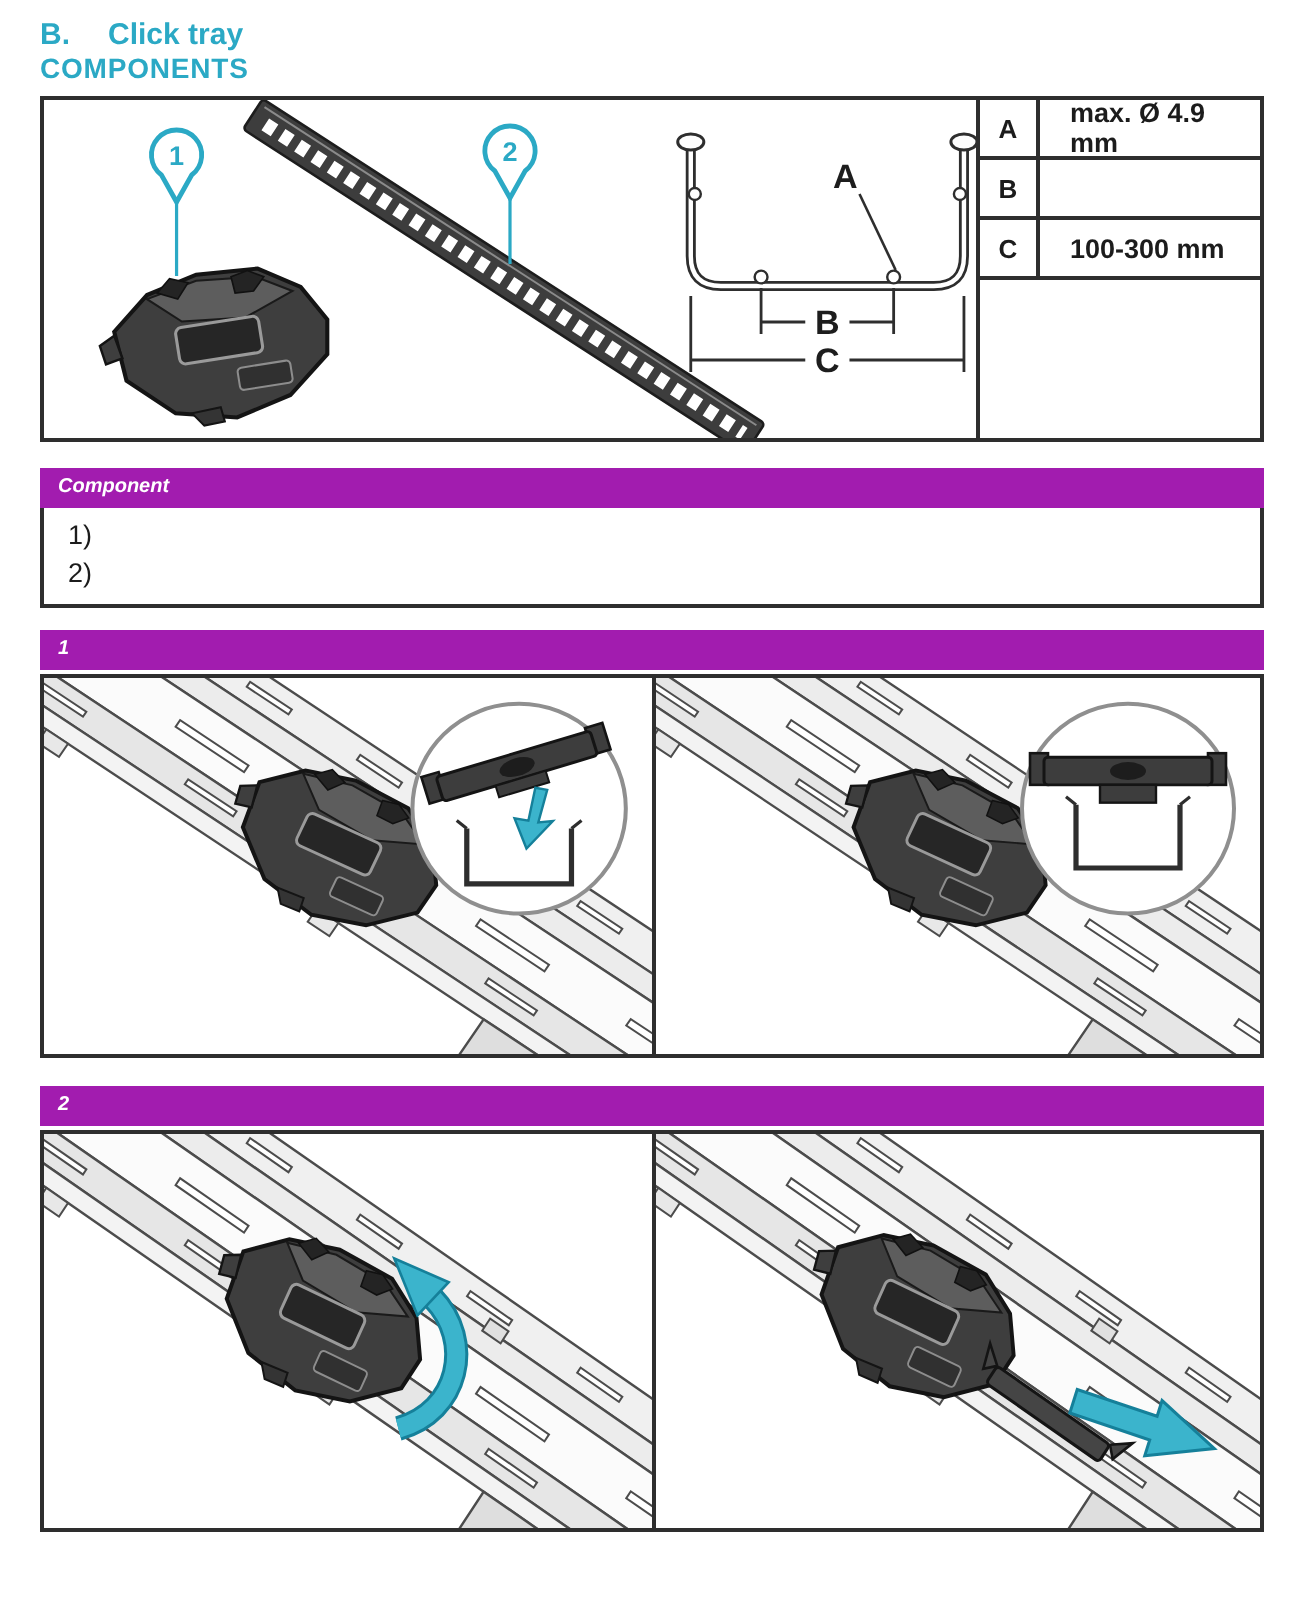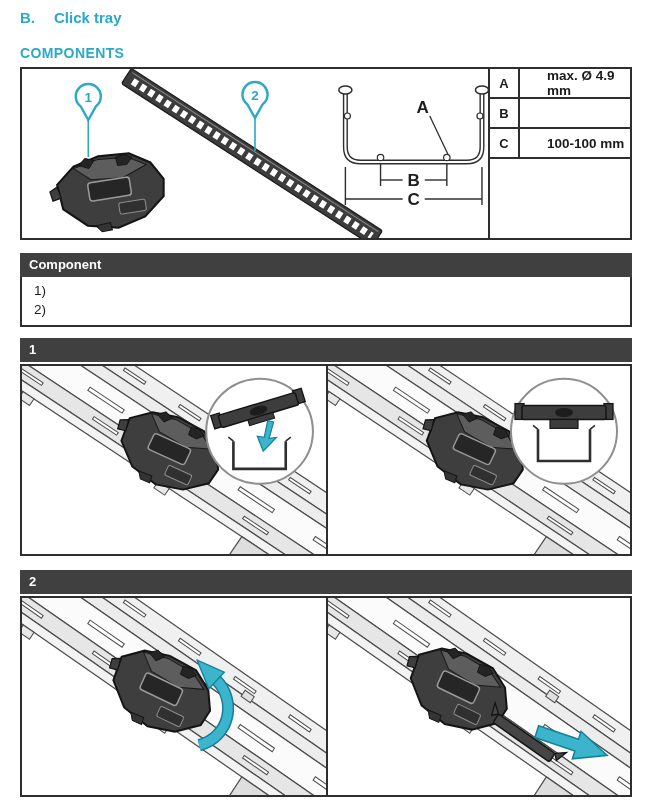--- a/index.html
+++ b/index.html
@@ -8,45 +8,45 @@
     width:645px; height:800px; background:#ffffff; overflow:hidden;
     font-family:"Liberation Sans", sans-serif; color:#1c1c1c;
     -webkit-font-smoothing:antialiased;
   }
   .page { padding:9px 13px 0 20px; width:645px; }
 
   
   .doc-title { display:flex; font-size:15px; font-weight:bold; color:#2ba9c5; }
   .doc-title .sec-label { width:34px; }
   .components-heading {
-    margin-top:19px; font-size:14px; font-weight:bold; color:#2ba9c5;
+    font-size:14px; font-weight:bold; color:#2ba9c5;
     letter-spacing:.4px;
   }
 
   
   .components-box {
     margin-top:6px; border:2px solid #2e2e2e; height:173px;
     display:flex; background:#fff;
   }
   .comp-art { width:466px; height:100%; }
   .comp-art svg { display:block; width:100%; height:100%; }
   .spec-col { flex:1; border-left:2px solid #2e2e2e; display:flex; flex-direction:column; }
   .spec-row { display:flex; border-bottom:2px solid #2e2e2e; height:30px; align-items:stretch; }
   .spec-key {
     width:30px; border-right:2px solid #2e2e2e; font-weight:bold; font-size:13px;
     display:flex; align-items:center; justify-content:center;
   }
-  .spec-val { flex:1; display:flex; align-items:center; padding-left:27px;
+  .spec-val { flex:1; display:flex; align-items:center; padding-left:15px;
     font-weight:bold; font-size:13.5px; }
   .spec-fill { flex:1; }
 
   
   .bar {
-    background:#404040; color:#ffffff; font-weight:bold; font-size:13px;
-    padding:4px 9px 5px 9px; display:flex; align-items:baseline;
+    background:#a21caf; color:#ffffff; font-weight:bold; font-size:10px;
+    padding:4px 9px 5px 9px; display:flex; align-items:baseline;font-style:italic;
   }
   .bar .bar-num { width:23px; flex:none; }
 
   .component-bar { margin-top:13px; }
   .list-box { border:2px solid #2e2e2e; border-top:none; padding:4px 0 6px 0; }
   .list-row { display:flex; font-size:13.5px; padding:2px 0 2px 12px; }
   .list-num { width:22px; flex:none; margin-right:16px; }
 
   .step-bar-1 { margin-top:11px; }
   .step-bar-2 { margin-top:14px; }
@@ -168,21 +168,21 @@
     <div class="spec-col">
       <div class="spec-row">
         <div class="spec-key">A</div>
         <div class="spec-val">max. Ø 4.9 mm</div>
       </div>
       <div class="spec-row">
         <div class="spec-key">B</div>
       </div>
       <div class="spec-row">
         <div class="spec-key">C</div>
-        <div class="spec-val">100-100 mm</div>
+        <div class="spec-val">100-300 mm</div>
       </div>
       <div class="spec-fill"></div>
     </div>
   </div>
 
   <div class="bar component-bar">
     <span>Component</span>
   </div>
   <div class="list-box">
     <div class="list-row">

